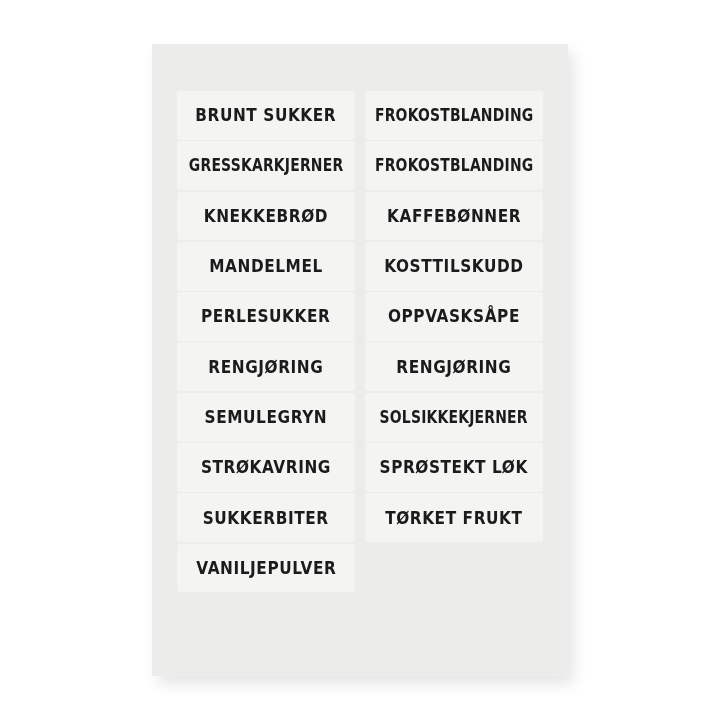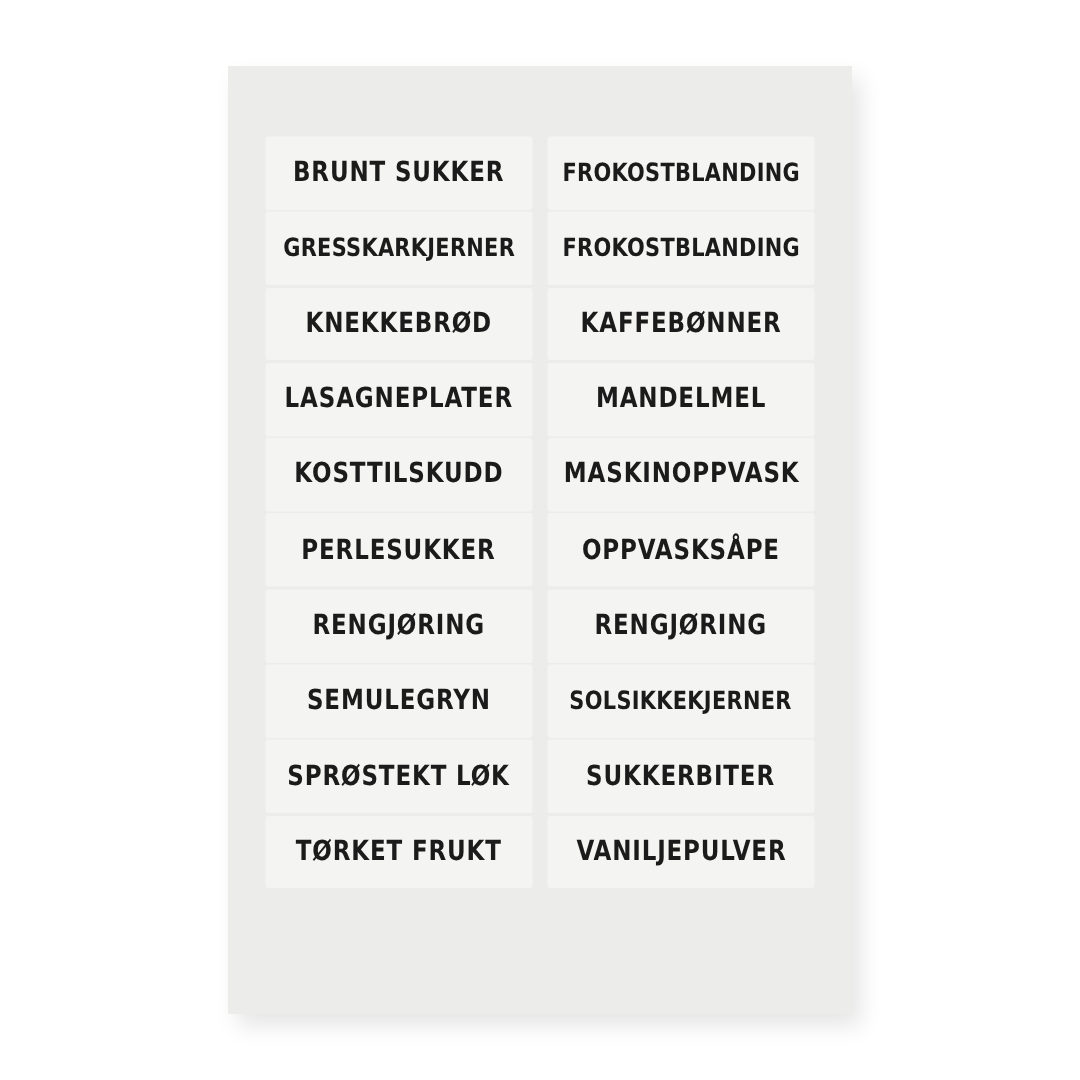--- a/index.html
+++ b/index.html
@@ -90,31 +90,25 @@
         </div>
 
       <div class="label-cell">
           <span class="label-text">Knekkebrød</span>
         </div>
       <div class="label-cell">
           <span class="label-text">Kaffebønner</span>
         </div>
 
       <div class="label-cell">
-          <span class="label-text">Lasagneplater</span>
-        </div>
-      <div class="label-cell">
           <span class="label-text">Mandelmel</span>
         </div>
 
       <div class="label-cell">
           <span class="label-text">Kosttilskudd</span>
-        </div>
-      <div class="label-cell">
-          <span class="label-text">Maskinoppvask</span>
         </div>
 
       <div class="label-cell">
           <span class="label-text">Perlesukker</span>
         </div>
       <div class="label-cell">
           <span class="label-text">Oppvasksåpe</span>
         </div>
 
       <div class="label-cell">
@@ -126,20 +120,23 @@
         </div>
 
       <div class="label-cell">
           <span class="label-text">Semulegryn</span>
         </div>
       <div class="label-cell">
           <span class="label-text long">Solsikkekjerner</span>
         </div>
 
       <div class="label-cell">
+          <span class="label-text">Strøkavring</span>
+        </div>
+      <div class="label-cell">
           <span class="label-text">Sprøstekt løk</span>
         </div>
 
       <div class="label-cell">
           <span class="label-text">Sukkerbiter</span>
         </div>
       <div class="label-cell">
           <span class="label-text">Tørket frukt</span>
         </div>
 

